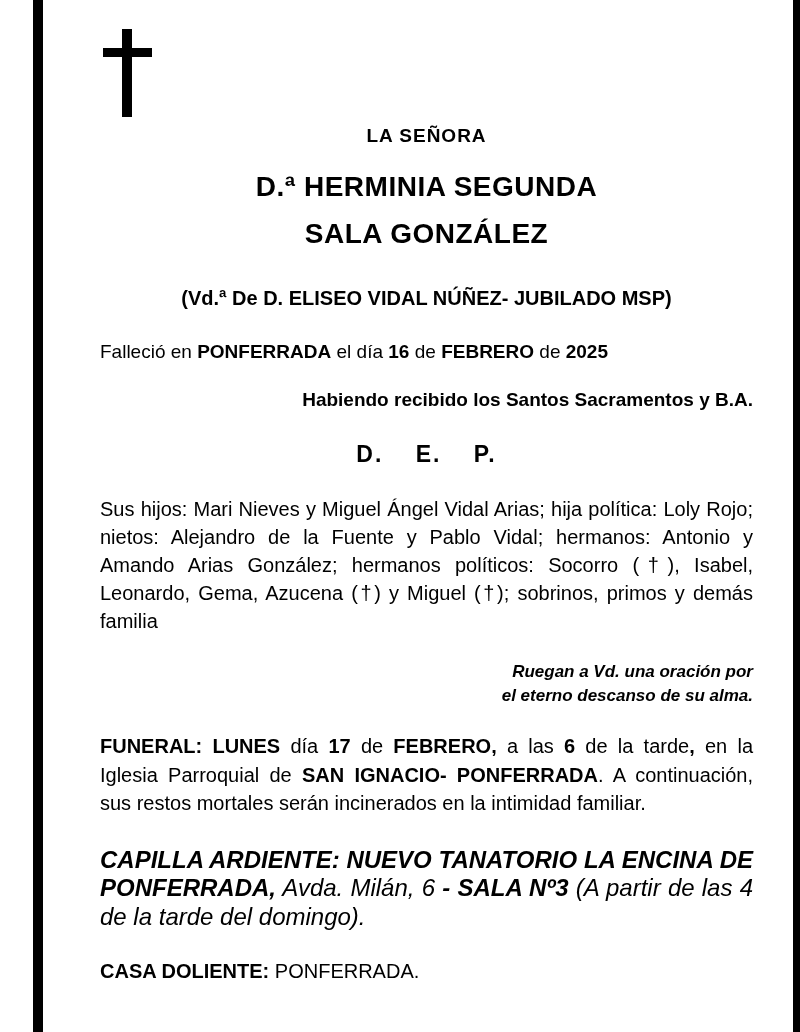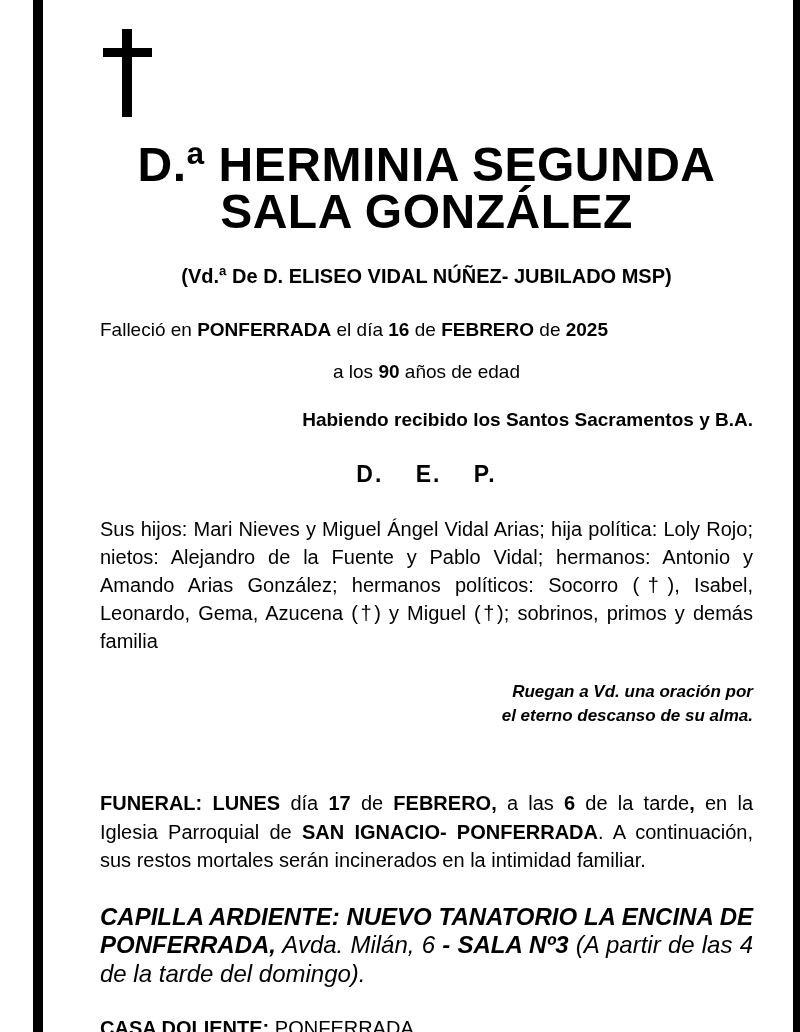--- a/index.html
+++ b/index.html
@@ -30,41 +30,41 @@
 
   .content{
     position:absolute; top:0; left:100px; right:47px;
     padding-top:125px;
   }
   .honorific{
     text-align:center; font-weight:bold; font-size:19px; letter-spacing:1px;
   }
   .name{
     margin-top:16px; text-align:center; font-weight:bold;
-    font-size:48px; line-height:47px; letter-spacing:0.5px;
+    font-size:28px; line-height:47px; letter-spacing:0.5px;
   }
   .widow{
     margin-top:30px; text-align:center; font-weight:bold; font-size:20px;
   }
   .death-line{ margin-top:31px; text-align:left; font-size:19px; }
   .age-line{ margin-top:20px; text-align:center; font-size:19px; }
   .sacraments{ margin-top:26px; text-align:right; font-size:19px;font-weight:bold; }
   .dep{
     margin-top:30px; text-align:center; font-weight:bold; font-size:23px;
     word-spacing:24px; letter-spacing:2px;
   }
   .family{
     margin-top:27px; font-size:20px; line-height:28px; text-align:justify;
   }
   .prayer{
     margin-top:25px; text-align:right; font-weight:bold; font-style:italic;
     font-size:17px; line-height:24px;
   }
   .funeral{
-    margin-top:61px; font-size:20px; line-height:28.5px; text-align:justify;
+    margin-top:24px; font-size:20px; line-height:28.5px; text-align:justify;
   }
   .wake{
     margin-top:28px; font-size:24px; line-height:28.5px; text-align:justify;font-style:italic;
   }
   .home{
     margin-top:29px; font-size:20px;
   }
   b{ font-weight:bold; }
 </style>
 </head>
@@ -73,28 +73,28 @@
 <div class="side-bar left"></div>
 <div class="side-bar right"></div>
 
 <div class="cross">
   <div class="v"></div>
   <div class="h"></div>
 </div>
 
 <div class="content">
 
+  <div class="honorific">LA SEÑORA</div>
 
   <div class="name"><span>D.ª HERMINIA SEGUNDA</span><br><span>SALA GONZÁLEZ</span></div>
 
   <div class="widow">(Vd.ª De D. ELISEO VIDAL NÚÑEZ- JUBILADO MSP)</div>
 
   <div class="death-line"><span>Falleció en </span><b>PONFERRADA</b><span> el día </span><b>16</b><span> de </span><b>FEBRERO</b><span> de </span><b>2025</b></div>
 
-  <div class="age-line"><span>a los </span><b>90</b><span> años de edad</span></div>
 
   <div class="sacraments">Habiendo recibido los Santos Sacramentos y B.A.</div>
 
   <div class="dep">D. E. P.</div>
 
   <div class="family">Sus hijos: Mari Nieves y Miguel Ángel Vidal Arias; hija política: Loly Rojo; nietos: Alejandro de la Fuente y Pablo Vidal; hermanos: Antonio y Amando Arias González; hermanos políticos: Socorro (†), Isabel, Leonardo, Gema, Azucena (†) y Miguel (†); sobrinos, primos y demás familia</div>
 
   <div class="prayer"><span>Ruegan a Vd. una oración por</span><br><span>el eterno descanso de su alma.</span></div>
 
   <div class="funeral"><b>FUNERAL: LUNES</b><span> día </span><b>17</b><span> de </span><b>FEBRERO,</b><span> a las </span><b>6</b><span> de la tarde</span><b>,</b><span> en la Iglesia Parroquial de </span><b>SAN IGNACIO- PONFERRADA</b><span>. A continuación, sus restos mortales serán incinerados en la intimidad familiar.</span></div>

